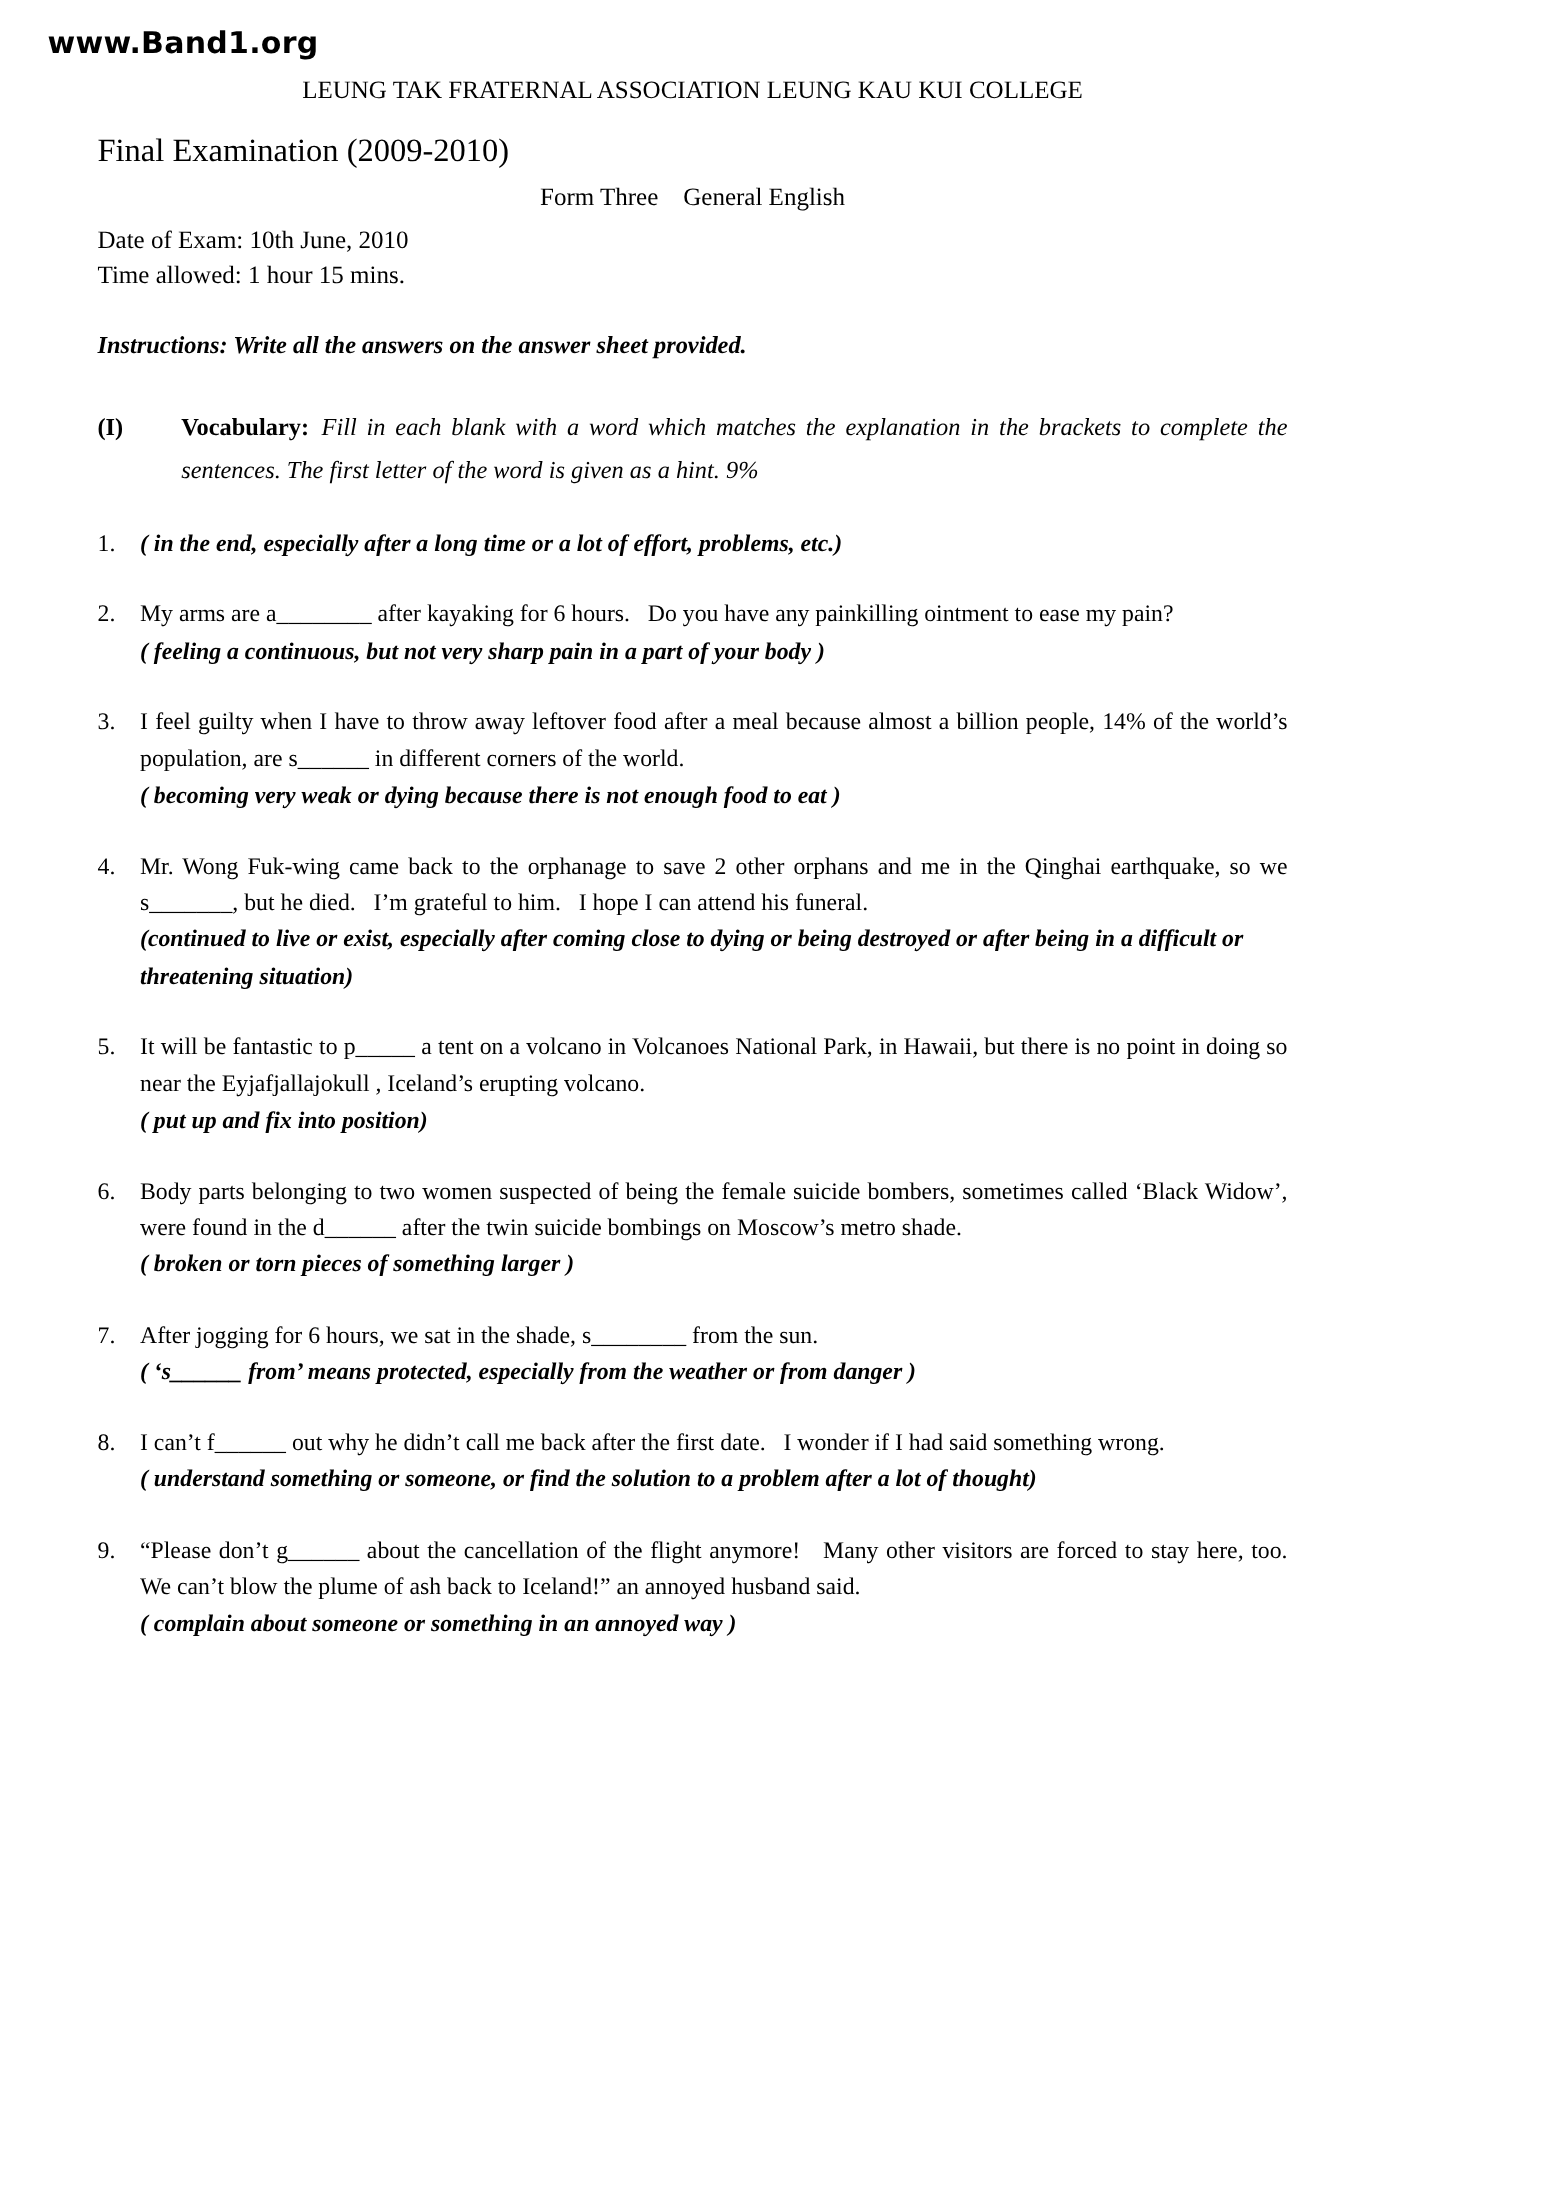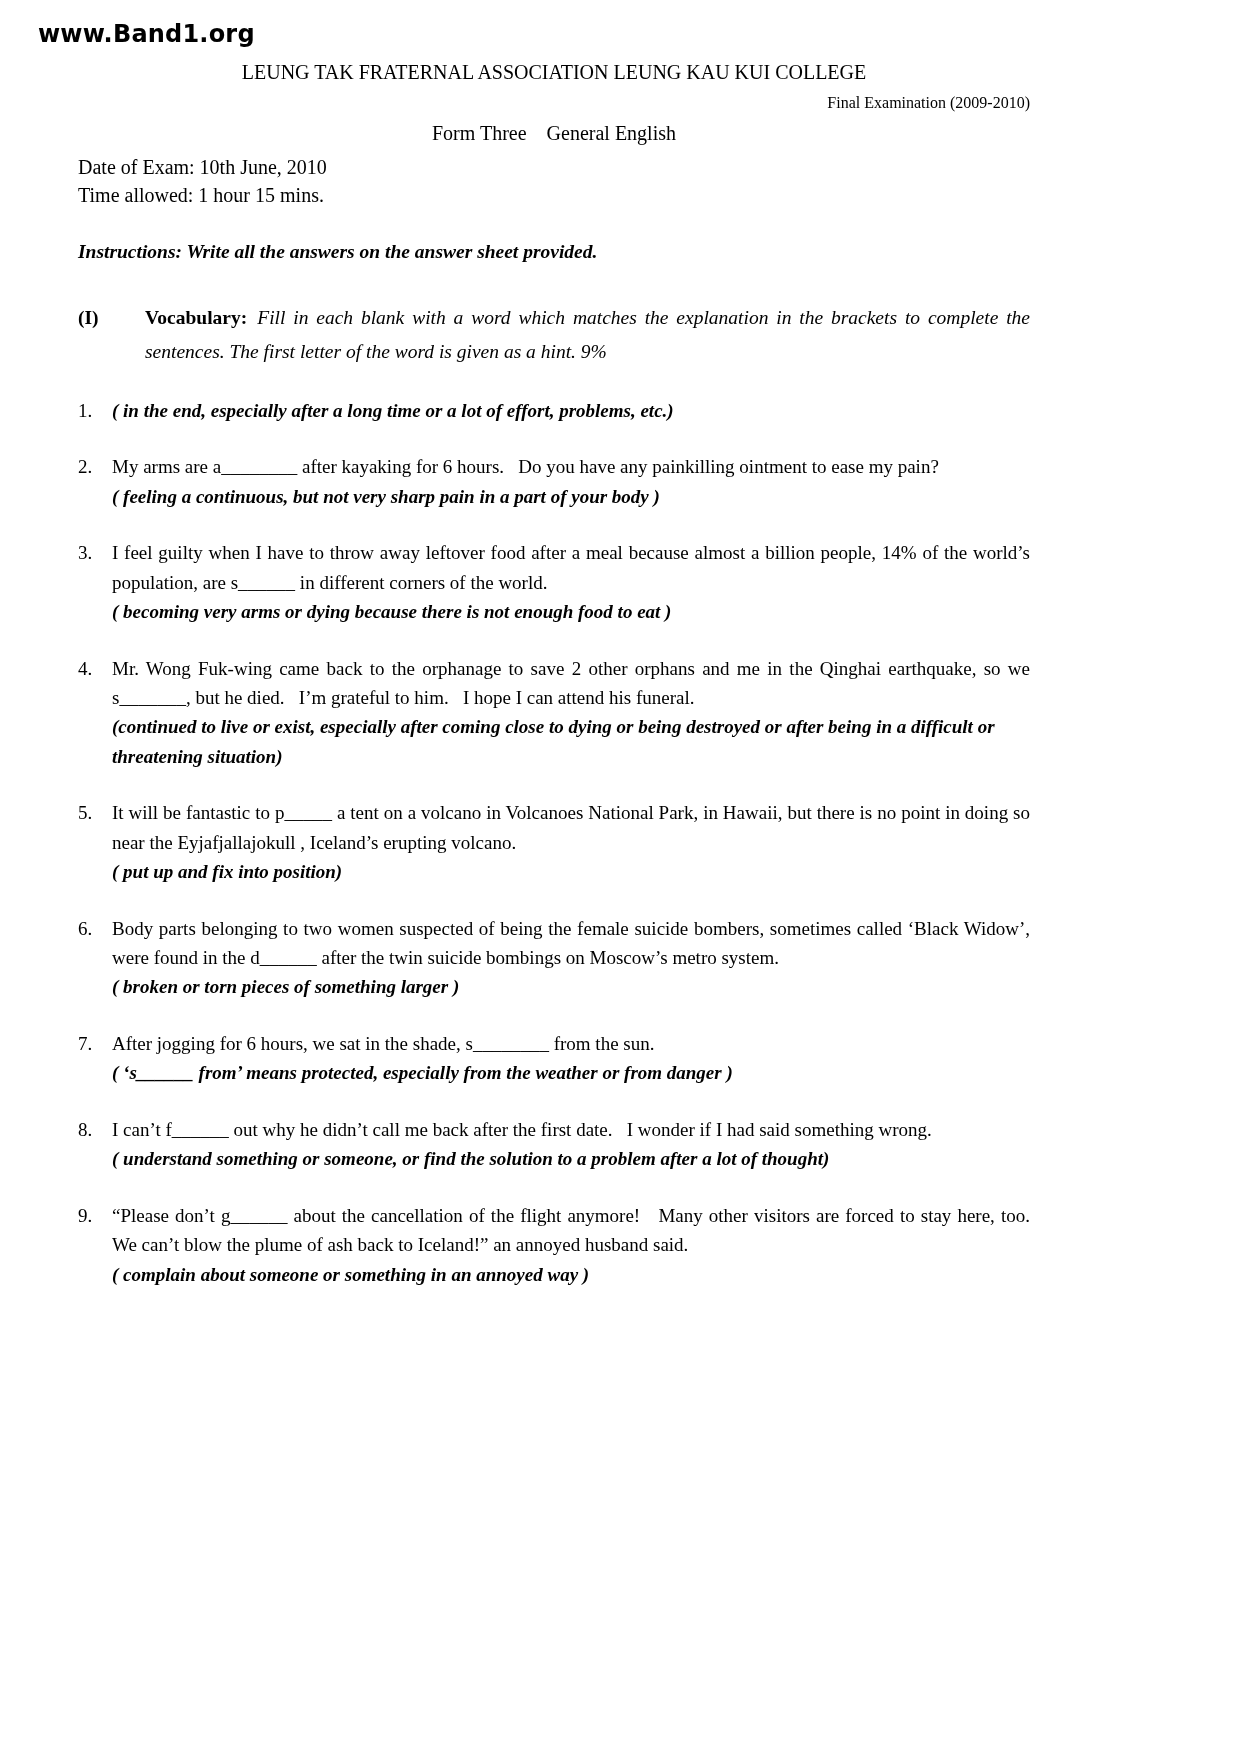--- a/index.html
+++ b/index.html
@@ -21,21 +21,21 @@
     font-weight: 700;
     letter-spacing: 0.2px;
   }
   .content {
     position: absolute;
     left: 78px;
     top: 0;
     width: 952px;
   }
   .h-school  { margin-top: 58px; text-align: center; font-size: 20px; line-height: 1.4; }
-  .h-exam    { margin-top: 6px;  text-align: right; font-size: 16px; line-height: 1.4; }
+  .h-exam    { margin-top: 17px;  text-align: left; font-size: 26px; line-height: 1.4; }
   .h-form    { margin-top: 5px;  text-align: center; font-size: 20px; line-height: 1.4; white-space: pre-wrap; }
   .meta-row  {
     margin-top: 6px;
     display: flex;
     justify-content: center;
     font-size: 20px;
     line-height: 1.4;
     flex-direction: column;
   }
   .meta-row .time { }
@@ -110,21 +110,21 @@
         <div class="q-body">
           <div class="q-text">My arms are a________ after kayaking for 6 hours.   Do you have any painkilling ointment to ease my pain?</div>
           <div class="q-hint">( feeling a continuous, but not very sharp pain in a part of your body )</div>
         </div>
       </div>
 
       <div class="q">
         <div class="q-num">3.</div>
         <div class="q-body">
           <div class="q-text">I feel guilty when I have to throw away leftover food after a meal because almost a billion people, 14% of the world’s population, are s______ in different corners of the world.</div>
-          <div class="q-hint">( becoming very arms or dying because there is not enough food to eat )</div>
+          <div class="q-hint">( becoming very weak or dying because there is not enough food to eat )</div>
         </div>
       </div>
 
       <div class="q">
         <div class="q-num">4.</div>
         <div class="q-body">
           <div class="q-text">Mr. Wong Fuk-wing came back to the orphanage to save 2 other orphans and me in the Qinghai earthquake, so we s_______, but he died.   I’m grateful to him.   I hope I can attend his funeral.</div>
           <div class="q-hint">(continued to live or exist, especially after coming close to dying or being destroyed or after being in a difficult or threatening situation)</div>
         </div>
       </div>
@@ -133,21 +133,21 @@
         <div class="q-num">5.</div>
         <div class="q-body">
           <div class="q-text">It will be fantastic to p_____ a tent on a volcano in Volcanoes National Park, in Hawaii, but there is no point in doing so near the Eyjafjallajokull , Iceland’s erupting volcano.</div>
           <div class="q-hint">( put up and fix into position)</div>
         </div>
       </div>
 
       <div class="q">
         <div class="q-num">6.</div>
         <div class="q-body">
-          <div class="q-text">Body parts belonging to two women suspected of being the female suicide bombers, sometimes called ‘Black Widow’, were found in the d______ after the twin suicide bombings on Moscow’s metro system.</div>
+          <div class="q-text">Body parts belonging to two women suspected of being the female suicide bombers, sometimes called ‘Black Widow’, were found in the d______ after the twin suicide bombings on Moscow’s metro shade.</div>
           <div class="q-hint">( broken or torn pieces of something larger )</div>
         </div>
       </div>
 
       <div class="q">
         <div class="q-num">7.</div>
         <div class="q-body">
           <div class="q-text">After jogging for 6 hours, we sat in the shade, s________ from the sun.</div>
           <div class="q-hint">( ‘s______ from’ means protected, especially from the weather or from danger )</div>
         </div>

